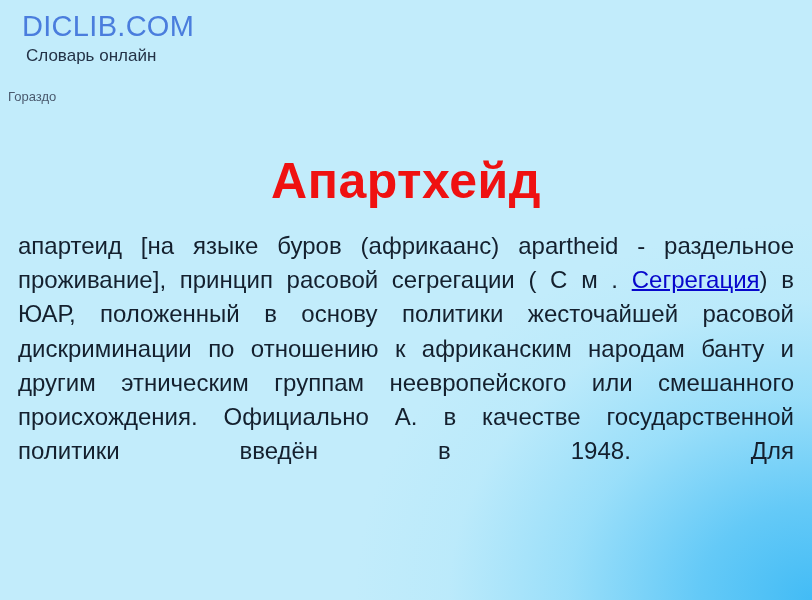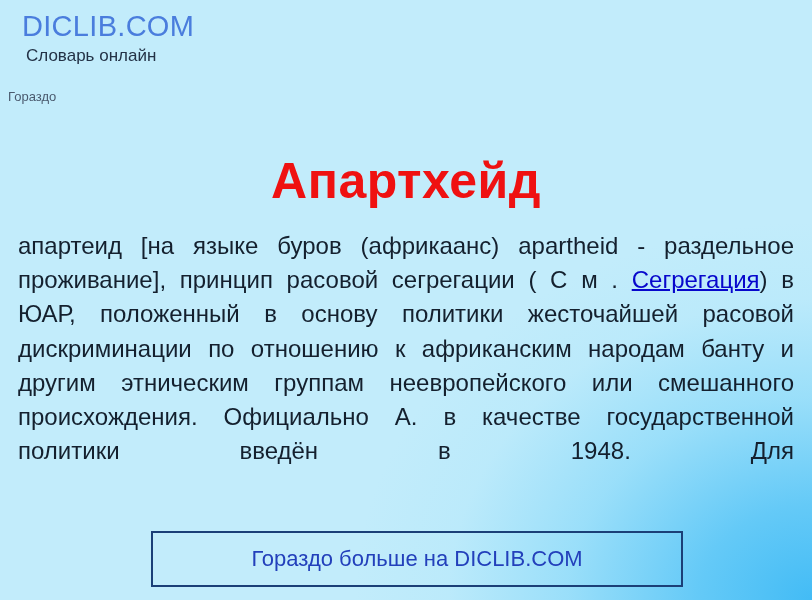--- a/index.html
+++ b/index.html
@@ -142,17 +142,14 @@
   <div class="header">
     <div class="logo">DICLIB.COM</div>
     <div class="tagline">Словарь онлайн</div>
     <div class="lang">Гораздо</div>
   </div>
 
   <h1 class="entry-title">Апартхейд</h1>
 
   <div class="definition"><span>апартеид [на языке буров (африкаанс) apartheid - раздельное проживание], принцип расовой сегрегации ( С м . </span><a class="xref" href="#">Сегрегация</a><span>) в ЮАР, положенный в основу политики жесточайшей расовой дискриминации по отношению к африканским народам банту и другим этническим группам неевропейского или смешанного происхождения. Официально А. в качестве государственной политики введён в 1948. Для</span></div>
 
-  <button class="cta" type="button">
-    <span class="cta-label">Гораздо больше на DICLIB.COM</span>
-  </button>
 
 </div>
 
 </body></html>

